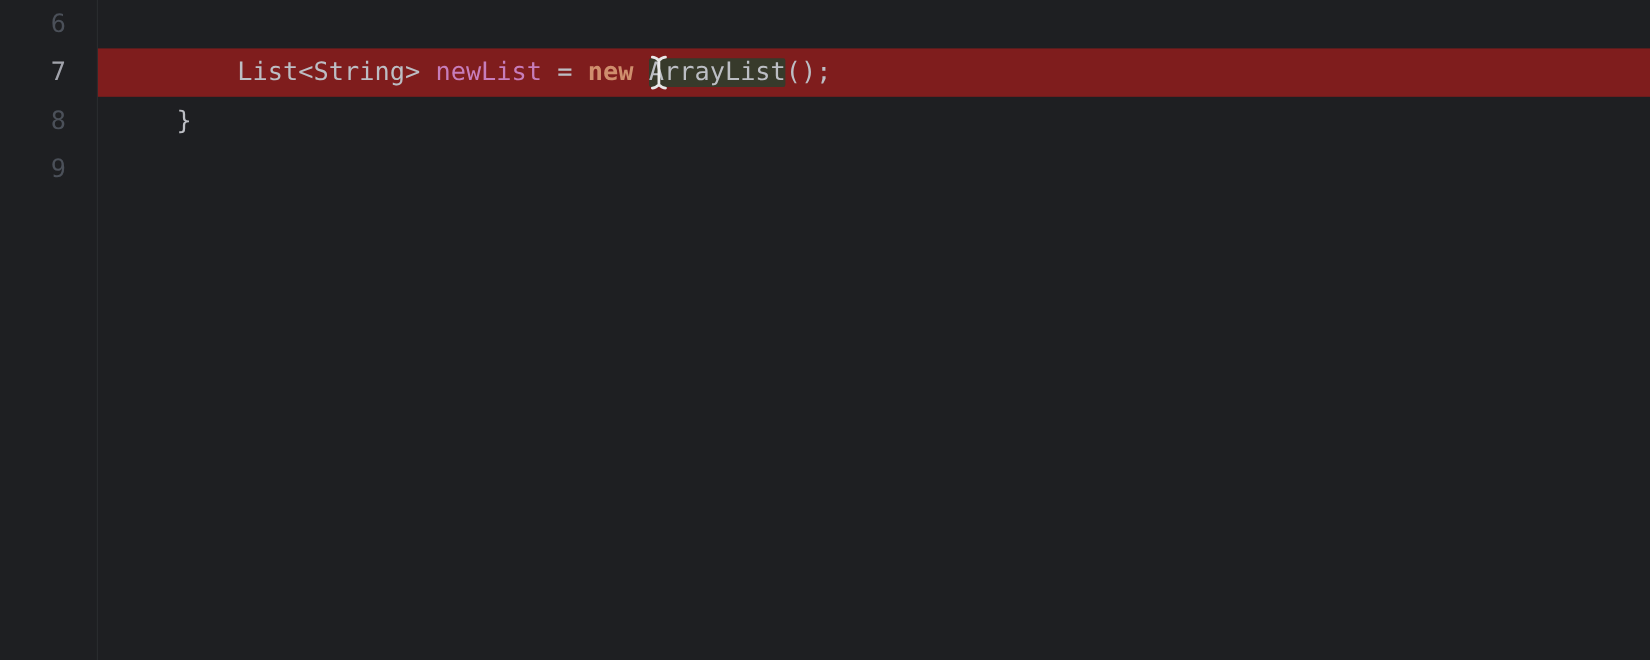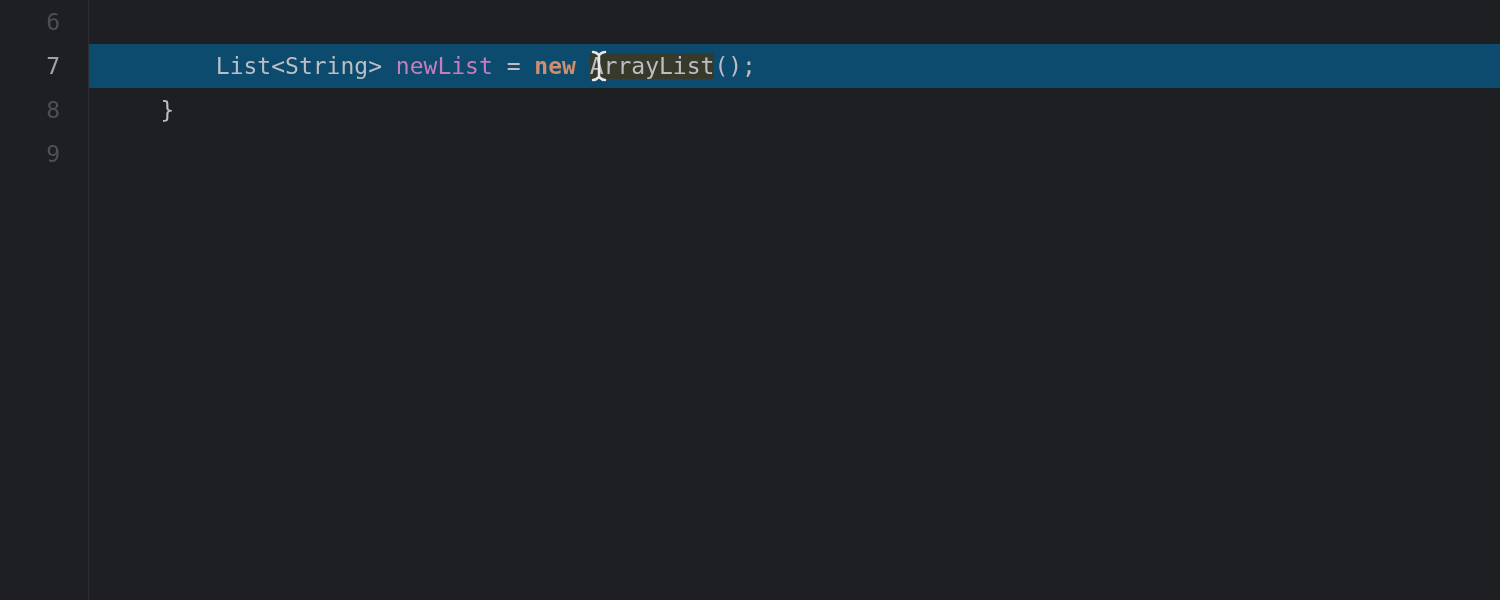--- a/index.html
+++ b/index.html
@@ -41,21 +41,21 @@
     .code-row {
       height: 44px;
       display: flex;
       align-items: center;
       font-size: 23px;
       padding-left: 16px;
       white-space: pre;
       position: relative;
     }
     .code-row.current {
-      background: #0c4a6e;
+      background: #7f1d1d;
     }
     .tok-type { color: #bcbec4; }
     .tok-punct { color: #bcbec4; }
     .tok-var { color: #c77dbb; text-align: center; }
     .tok-op { color: #bcbec4; }
     .tok-keyword { color: #cf8e6d; font-weight: bold; }
     .tok-class { color: #bcbec4; }
     .tok-semi { color: #bcbec4; }
     .indent { color: transparent; }
 

